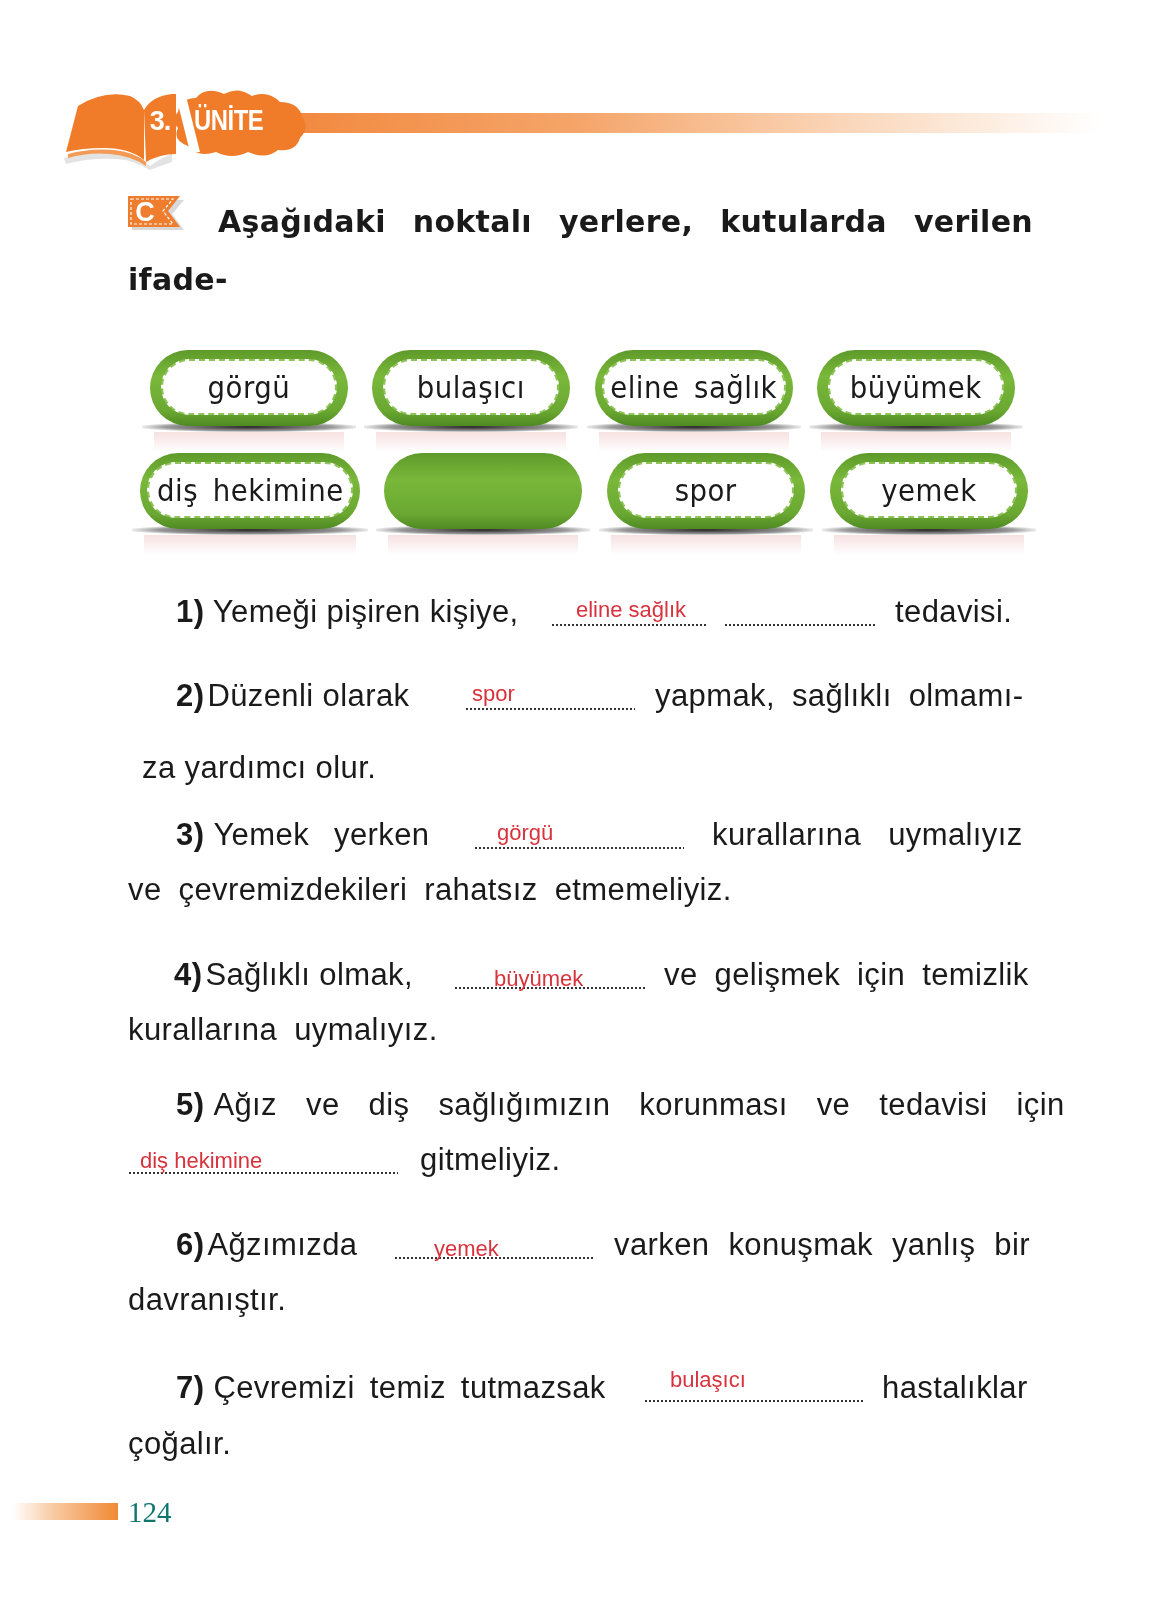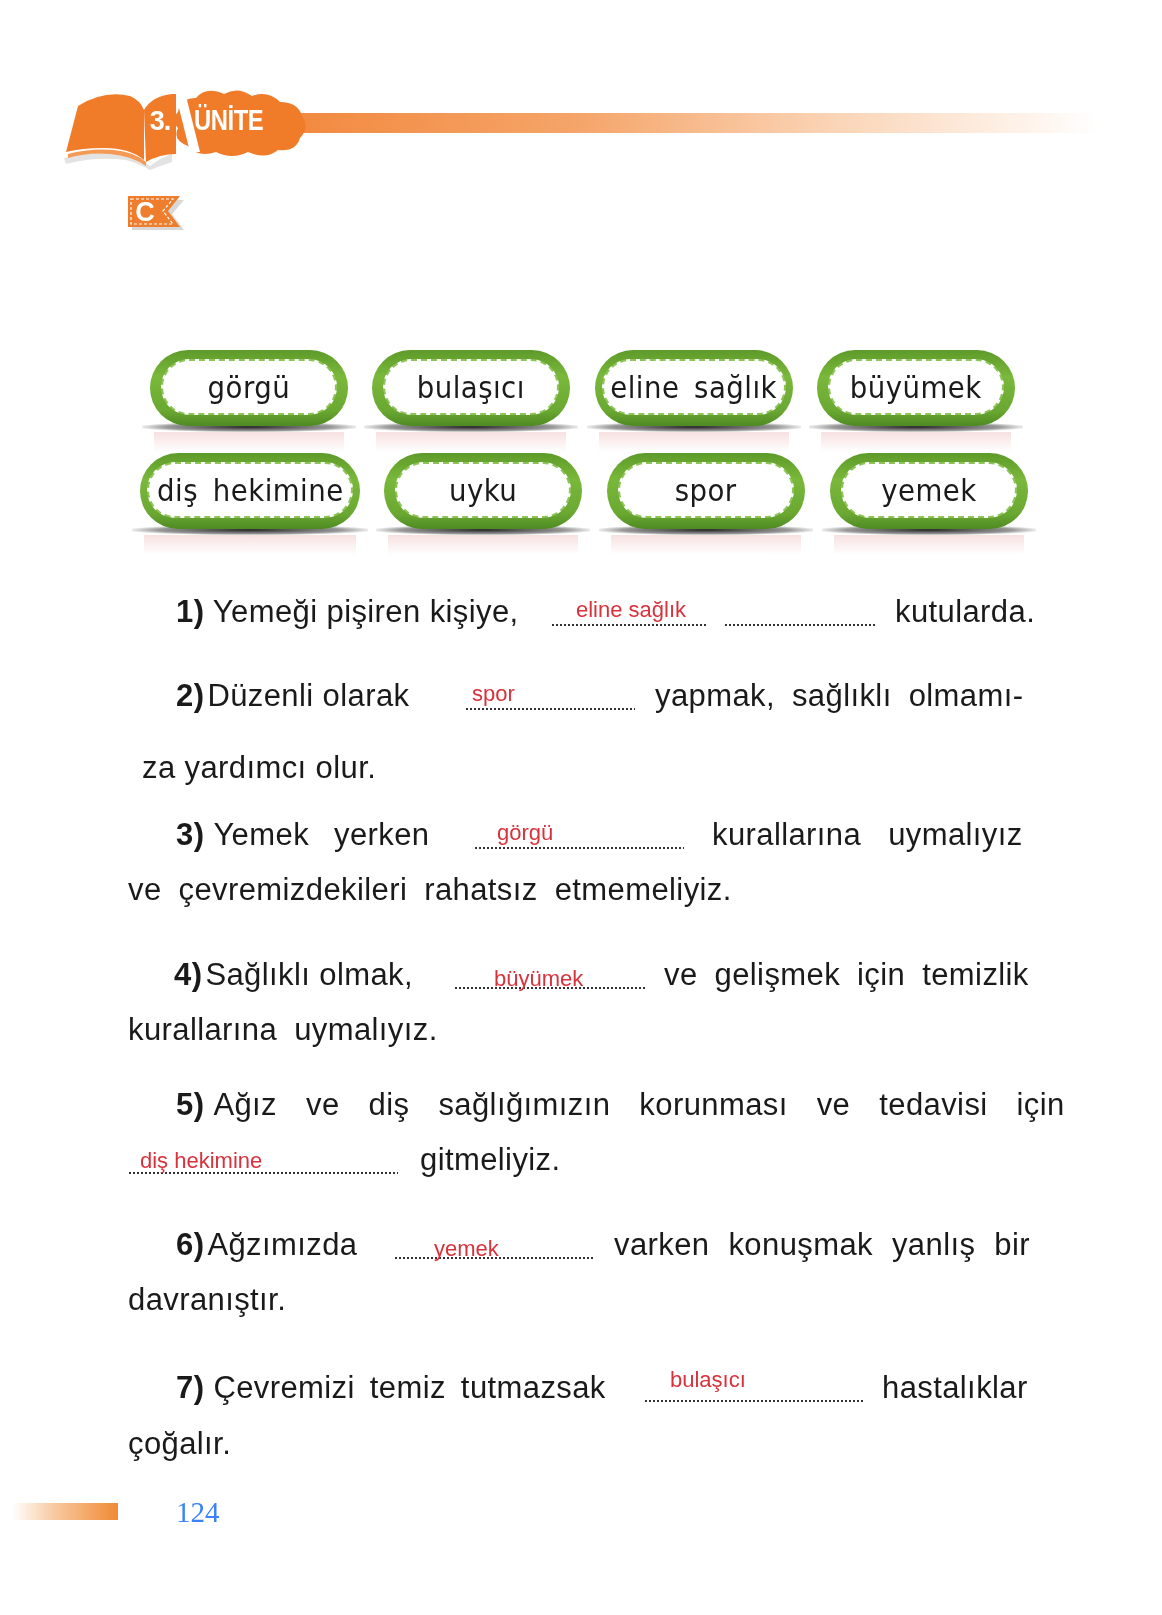--- a/index.html
+++ b/index.html
@@ -52,21 +52,21 @@
   .blank .dots { position: absolute; left: 0; right: 0; bottom: 6px; height: 2px;
                  background-image: radial-gradient(circle, #333 0.9px, transparent 1.1px);
                  background-size: 4px 2px; background-repeat: repeat-x; }
   .answer { position: absolute; font-family: "Liberation Sans", sans-serif; font-size: 22px;
             color: #d8323c; white-space: nowrap; line-height: 24px; }
 
   
   .page-bar { position: absolute; left: 12px; top: 1503px; width: 106px; height: 17px;
               background: linear-gradient(to right, #ffffff 0%, #f8c9a0 40%, #f08a34 100%); }
   .page-number { position: absolute; left: 128px; top: 1496px; font-family: "Liberation Serif", serif;
-                 font-size: 29px; color: #3b82f6; line-height: 32px; margin-left: 48px; }
+                 font-size: 29px; color: #0f766e; line-height: 32px; }
 </style>
 </head>
 <body>
 
 <div class="unit-header">
   <div class="unit-bar"></div>
   <svg class="unit-book" width="260" height="82" viewBox="0 0 260 82">
 
     <path d="M4 70 Q40 60 70 66 Q82 72 90 78 Q100 70 112 66 L112 74 Q100 78 90 82 Q80 76 66 72 Q36 68 6 76 Z" fill="#e3e3e3"></path>
 
@@ -83,20 +83,21 @@
   <div class="unit-label">ÜNİTE</div>
 </div>
 
 <svg class="section-badge" width="60" height="36" viewBox="0 0 60 36">
   <path d="M6 4 L58 4 L46 18 L58 34 L6 34 Z" fill="#d8d8d8"></path>
   <path d="M2 0 L54 0 L42 15 L54 31 L2 31 Z" fill="#ee7d2d"></path>
   <path d="M5 3 L47 3 L37 15 L47 28 L5 28 Z" fill="none" stroke="#ffffff" stroke-width="1.2" stroke-dasharray="3 2"></path>
 </svg>
 <div class="section-letter">C</div>
 <div class="instruction">
+  <div>Aşağıdaki noktalı yerlere, kutularda verilen ifade-</div>
 </div>
 
 <div class="word-bank">
   <div class="word-box" style="left:150px; top:350px;">
     <div class="reflect"></div>
       <div class="shadow"></div>
       <div class="pill"></div>
     <div class="inner">
         <span class="word">görgü</span>
       </div>
@@ -131,23 +132,20 @@
       <div class="shadow"></div>
       <div class="pill"></div>
     <div class="inner" style="left:7px; right:7px;">
         <span class="word">diş hekimine</span>
       </div>
   </div>
   <div class="word-box" style="left:384px; top:453px;">
     <div class="reflect"></div>
       <div class="shadow"></div>
       <div class="pill"></div>
-    <div class="inner">
-        <span class="word">uyku</span>
-      </div>
   </div>
   <div class="word-box" style="left:607px; top:453px;">
     <div class="reflect"></div>
       <div class="shadow"></div>
       <div class="pill"></div>
     <div class="inner">
         <span class="word">spor</span>
       </div>
   </div>
   <div class="word-box" style="left:830px; top:453px;">
@@ -165,21 +163,21 @@
     <span class="q-num">1)</span>
     <span>Yemeği pişiren kişiye,</span>
   </div>
   <div class="blank" style="left:551px; top:592px; width:155px;">
       <div class="dots"></div>
     </div>
   <div class="blank" style="left:724px; top:592px; width:153px;">
       <div class="dots"></div>
     </div>
   <div class="answer" style="left:576px; top:598px;">eline sağlık</div>
-  <div class="q-line" style="left:895px; top:592px;">kutularda.</div>
+  <div class="q-line" style="left:895px; top:592px;">tedavisi.</div>
 </div>
 
 <div>
   <div class="q-line" style="left:176px; top:676px;">
     <span class="q-num">2)</span>
     <span style="margin-left:-6px;">Düzenli olarak</span>
   </div>
   <div class="blank" style="left:465px; top:676px; width:170px;">
       <div class="dots"></div>
     </div>

